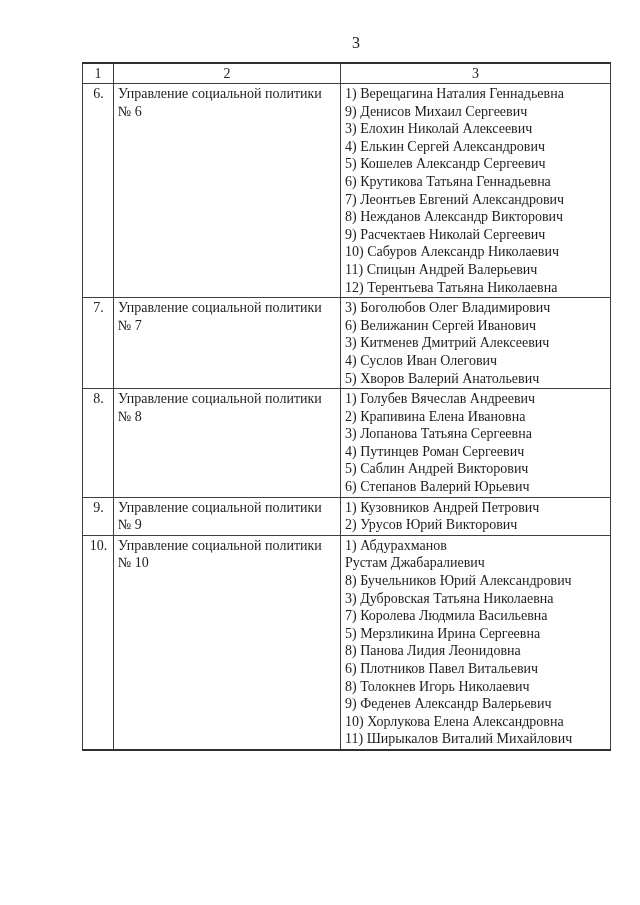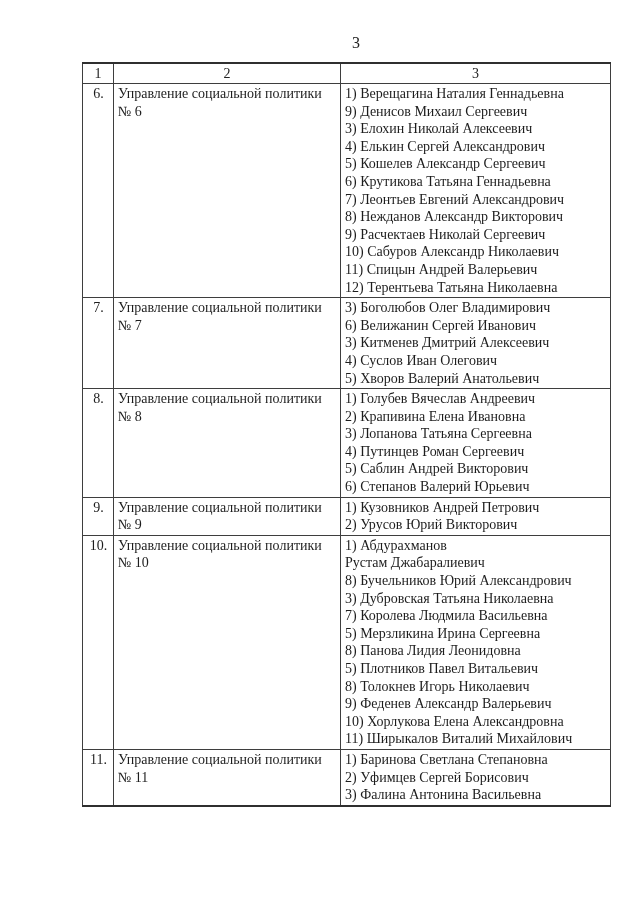--- a/index.html
+++ b/index.html
@@ -151,33 +151,21 @@
           <div>№ 10</div>
         </td>
         <td class="names">
           <div>1) Абдурахманов</div>
           <div>Рустам Джабаралиевич</div>
           <div>8) Бучельников Юрий Александрович</div>
           <div>3) Дубровская Татьяна Николаевна</div>
           <div>7) Королева Людмила Васильевна</div>
           <div>5) Мерзликина Ирина Сергеевна</div>
           <div>8) Панова Лидия Леонидовна</div>
-          <div>5) Плотников Павел Витальевич</div>
+          <div>6) Плотников Павел Витальевич</div>
           <div>8) Толокнев Игорь Николаевич</div>
           <div>9) Феденев Александр Валерьевич</div>
           <div>10) Хорлукова Елена Александровна</div>
           <div>11) Ширыкалов Виталий Михайлович</div>
         </td>
       </tr>
-      <tr>
-        <td class="num">11.</td>
-        <td class="dept">
-          <div>Управление социальной политики</div>
-          <div>№ 11</div>
-        </td>
-        <td class="names">
-          <div>1) Баринова Светлана Степановна</div>
-          <div>2) Уфимцев Сергей Борисович</div>
-          <div>3) Фалина Антонина Васильевна</div>
-        </td>
-      </tr>
     </tbody>
 </table>
 
 </body></html>

